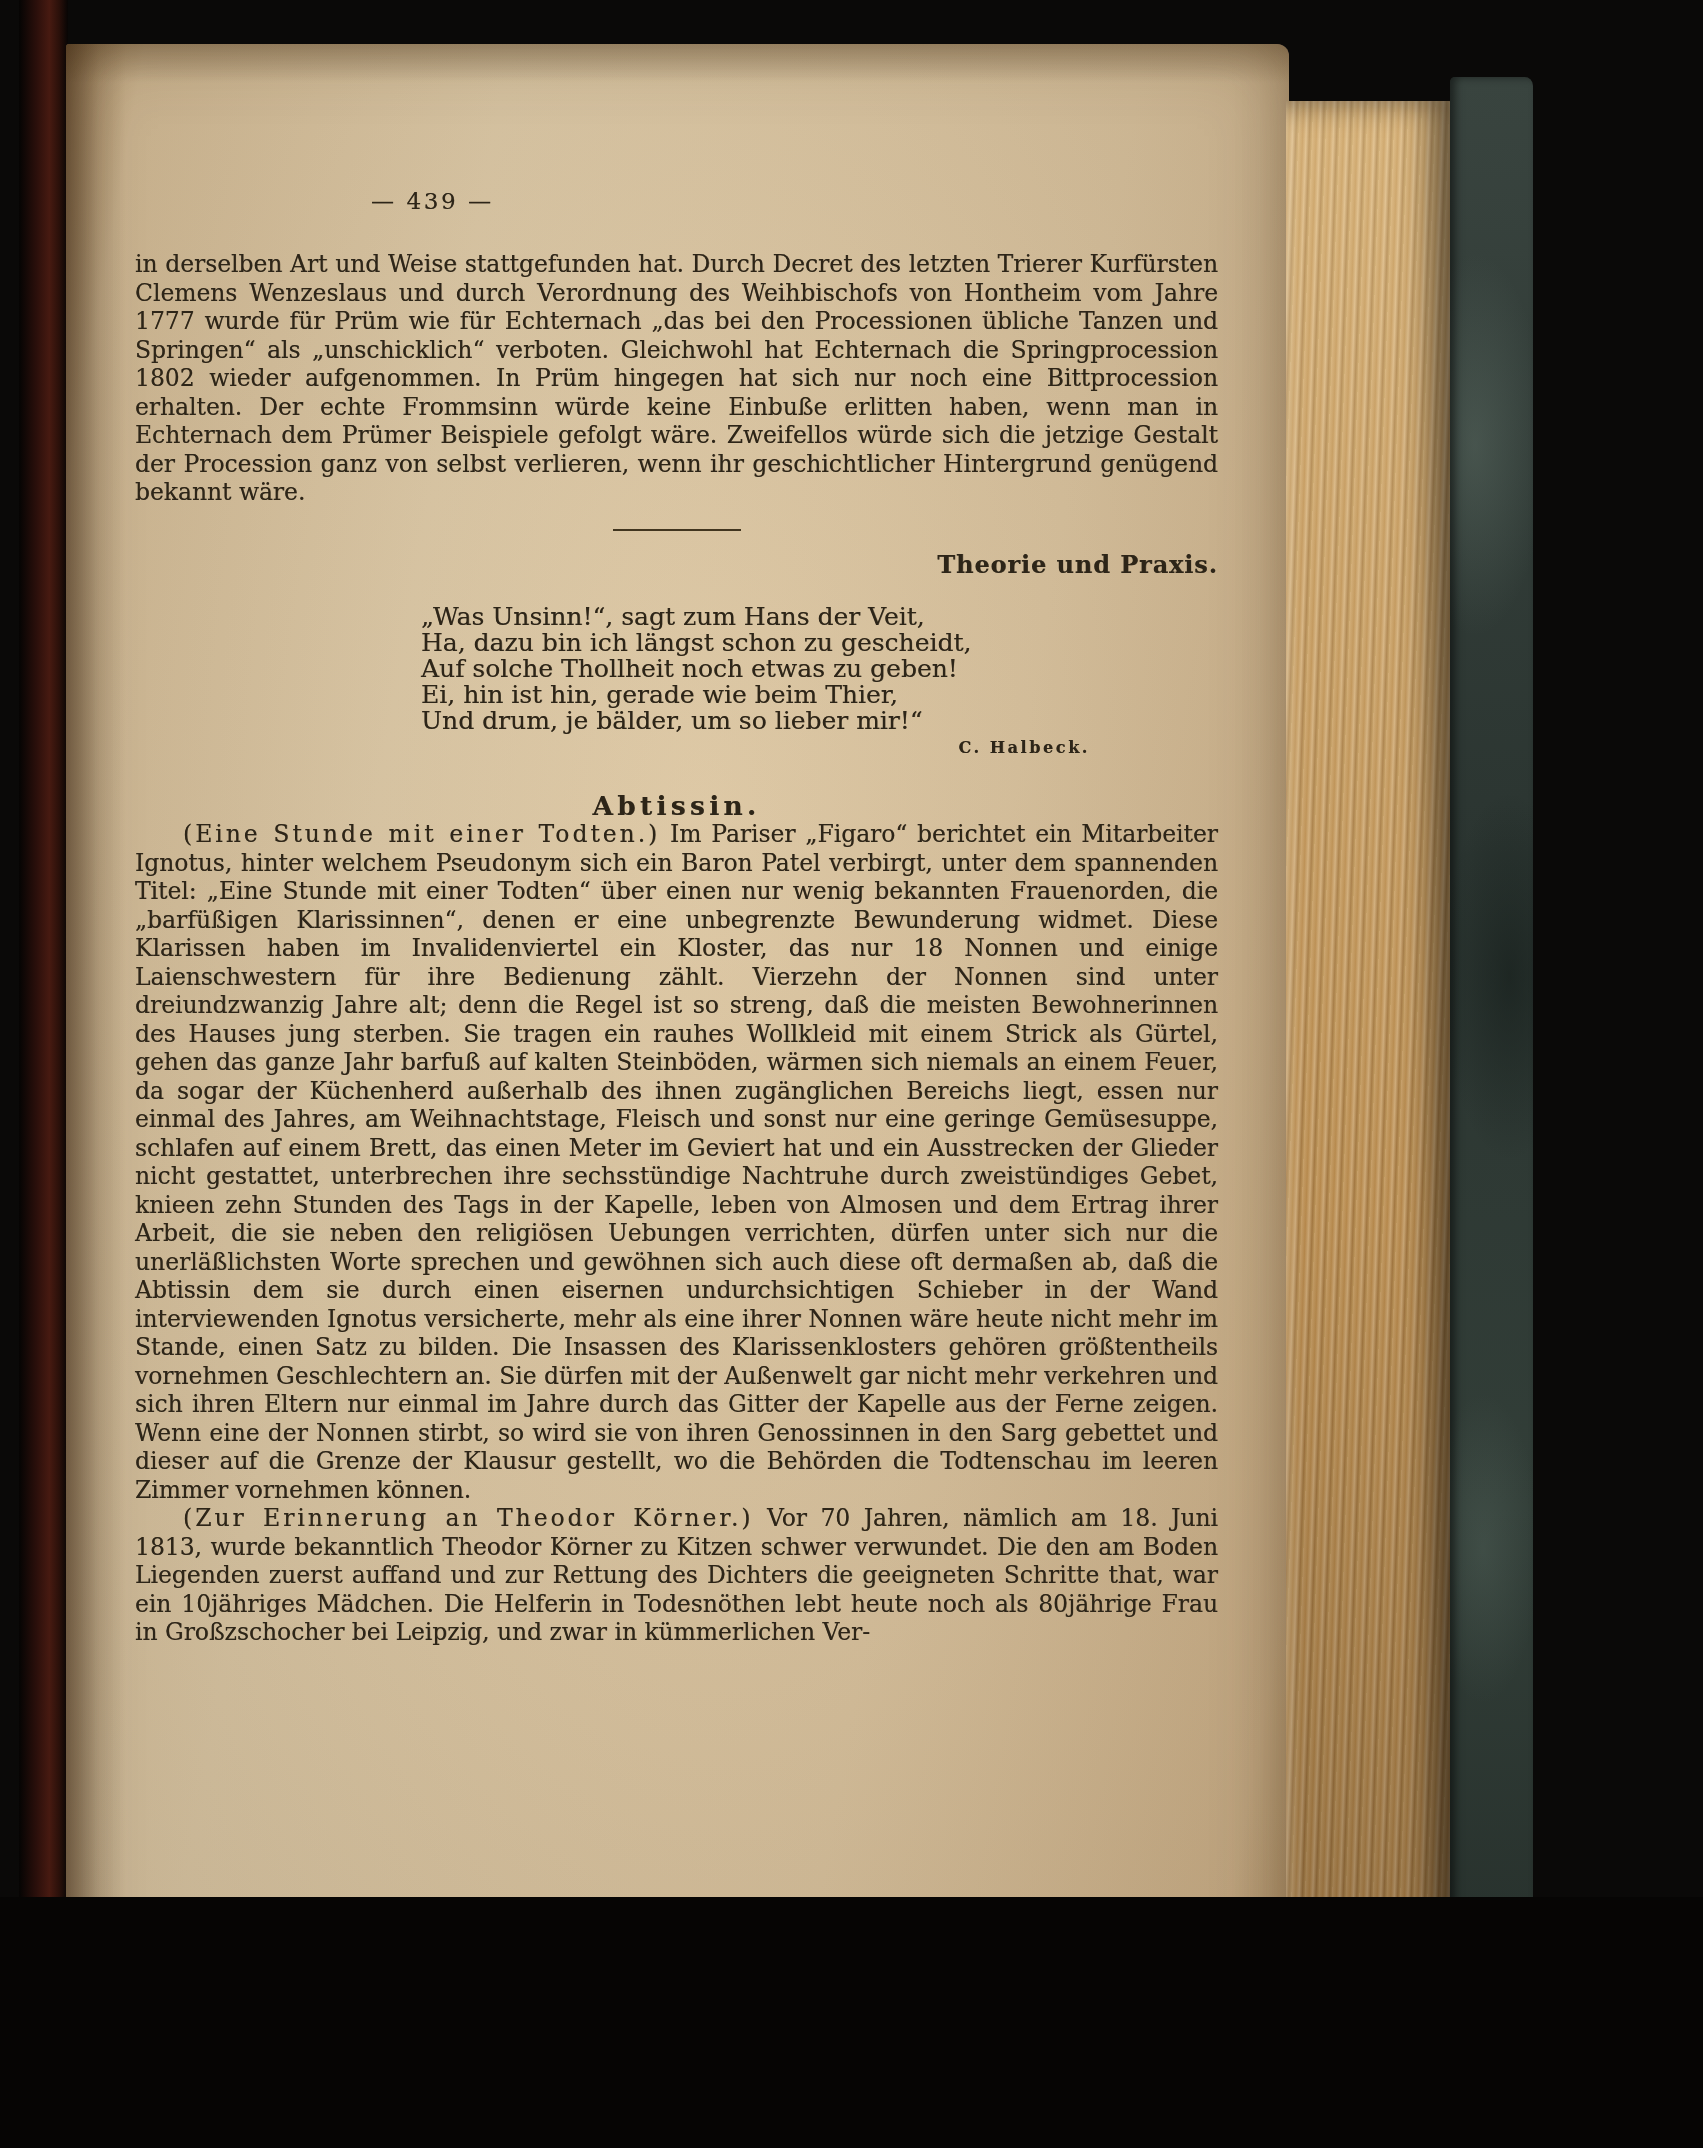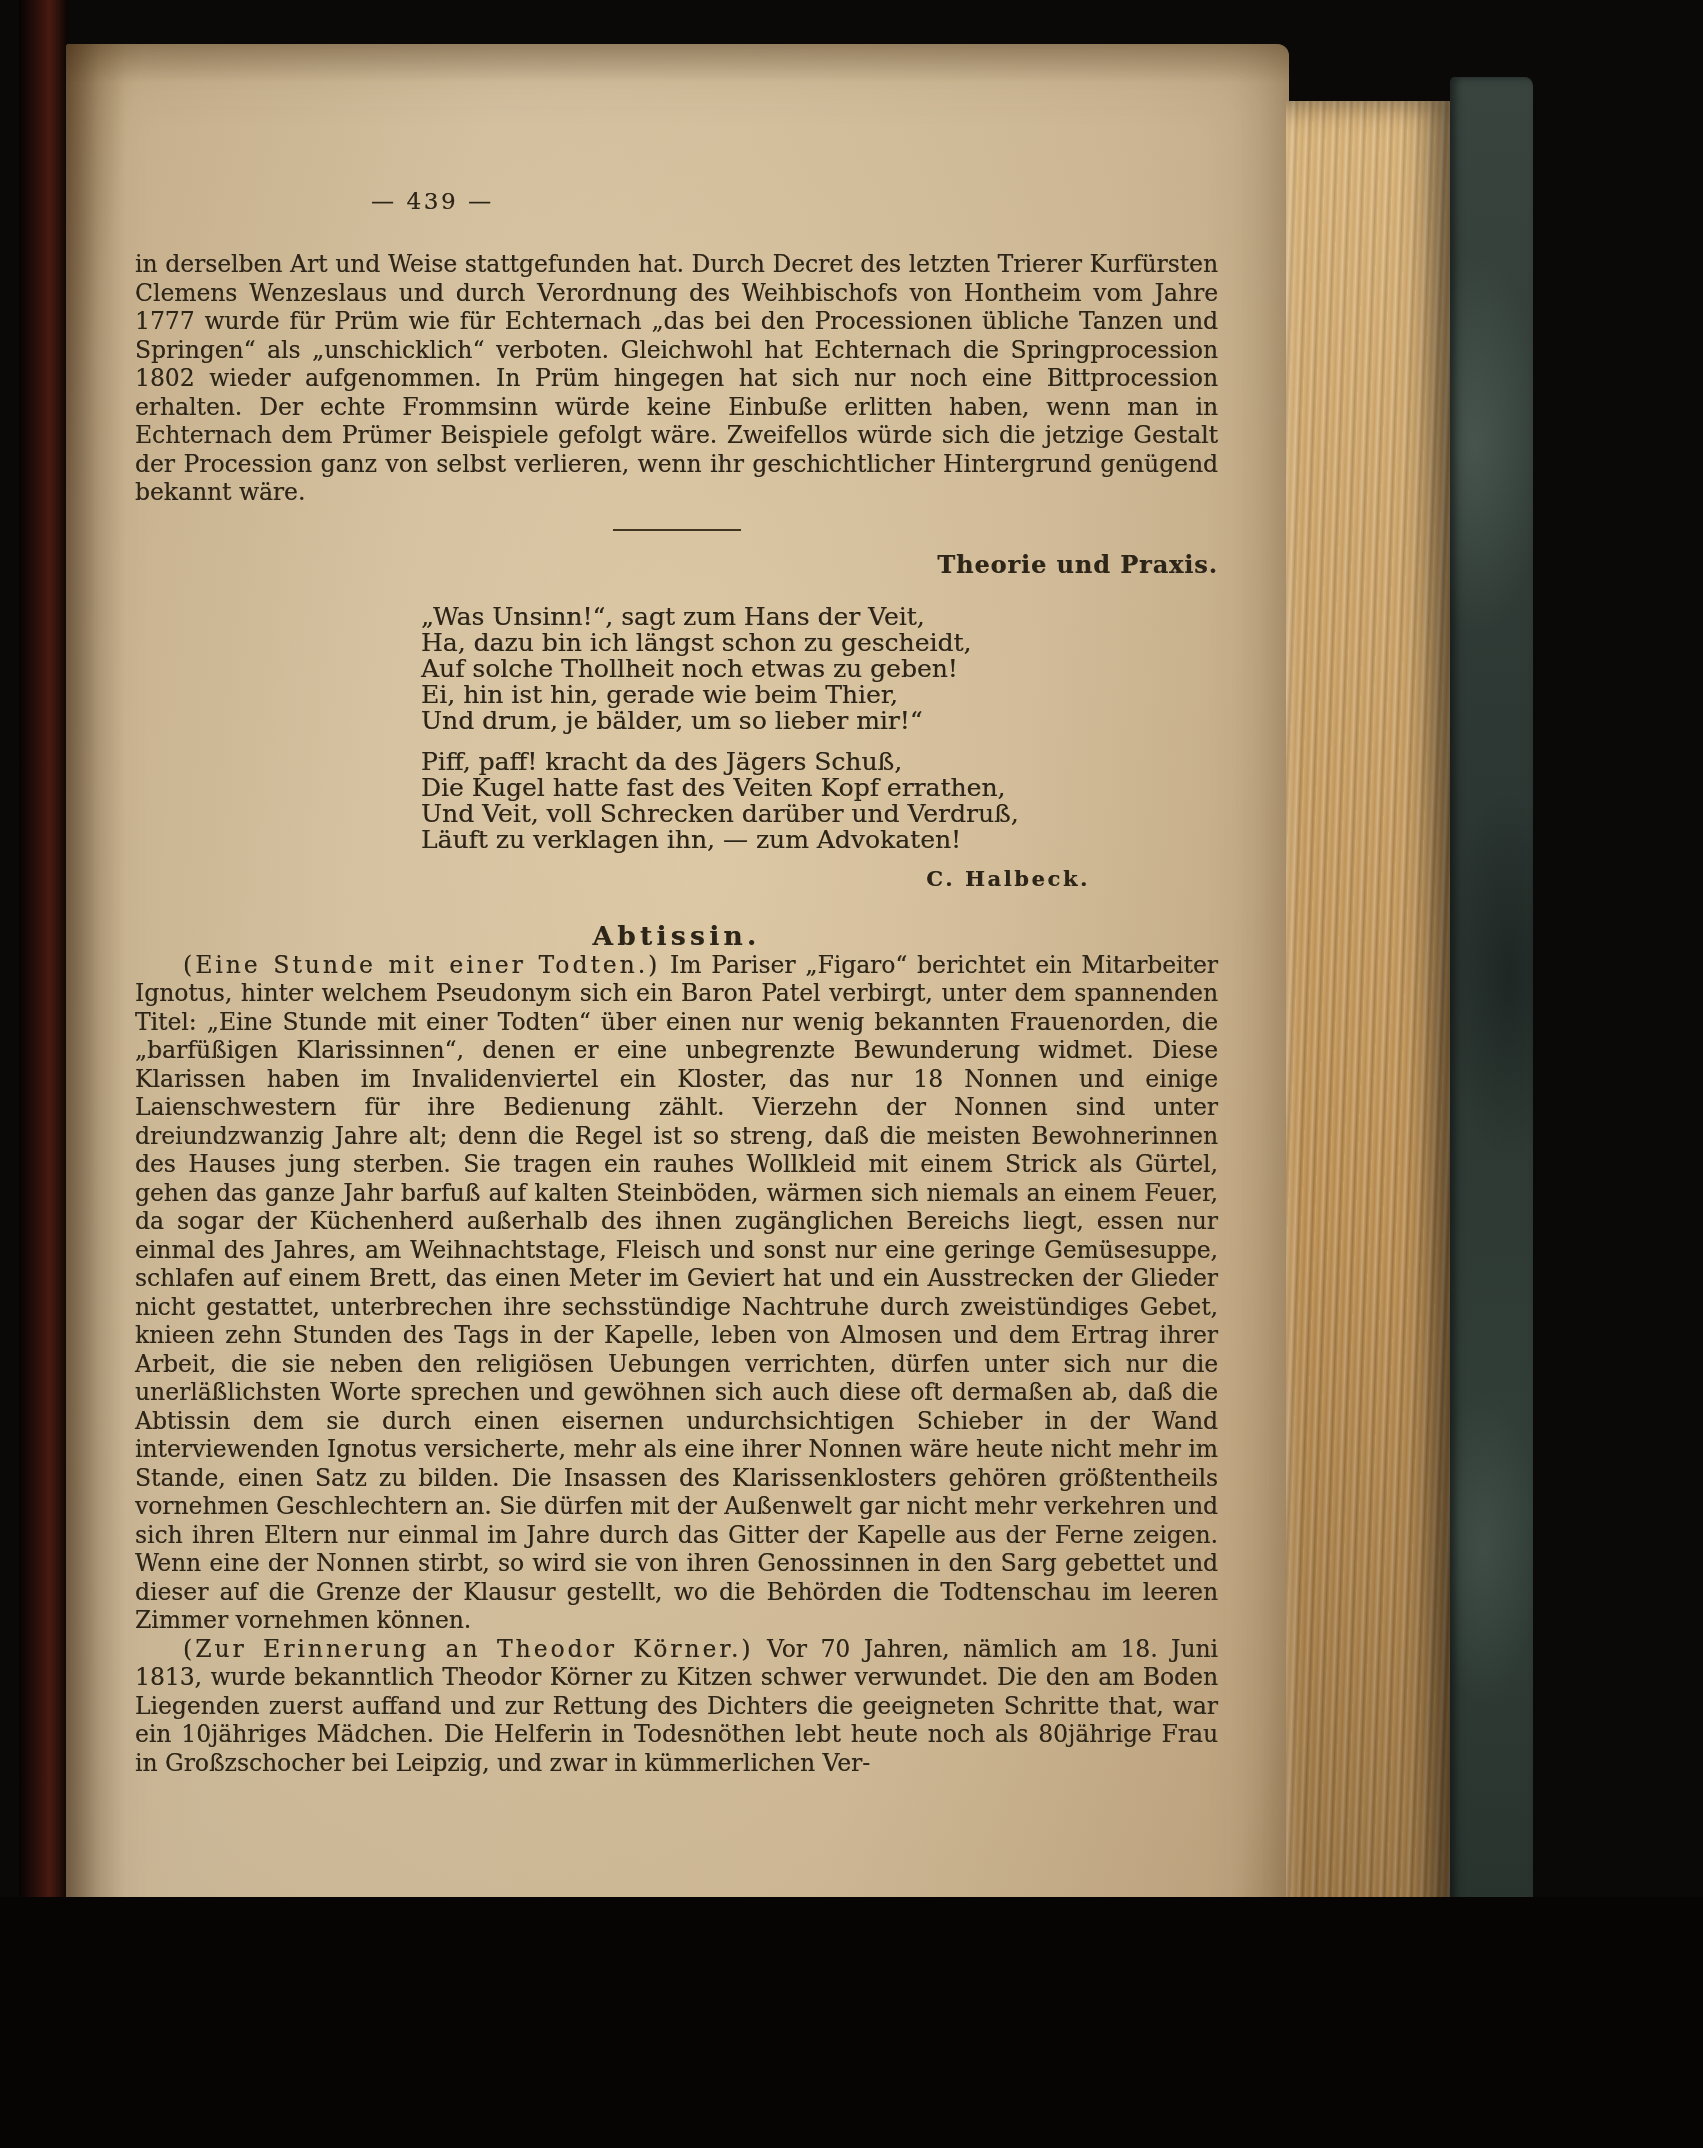--- a/index.html
+++ b/index.html
@@ -83,22 +83,22 @@
 
   .poem-title {
     margin:20.4px 0 0 0; font-size:24px; font-weight:bold; text-align:right; letter-spacing:0.9px;
   }
 
   .poem { margin-top:25px; padding-left:286px; font-size:25px; line-height:26px; text-align:left; }
   .poem .stanza + .stanza { margin-top:14.5px; }
   .poem-line { white-space:nowrap; }
 
   .poem-author {
-    margin-top:12px; padding-right:128px; text-align:right;
-    font-size:21px; letter-spacing:2.6px; font-weight:bold;
+    padding-right:128px; text-align:right;
+    font-size:16px; letter-spacing:2.6px; font-weight:bold;
   }
 
   .misc-title {
     margin:29px 0 0 0; font-size:26.4px; font-weight:bold; text-align:center; letter-spacing:4.3px;
   }
 
   .misc-para { margin-top:13.6px; }
   .lead { letter-spacing:3px; }
 </style>
 </head>
@@ -122,26 +122,20 @@
         <h3 class="poem-title">Theorie und Praxis.</h3>
 
         <div class="poem">
           <div class="stanza">
             <div class="poem-line">„Was Unsinn!“, sagt zum Hans der Veit,</div>
             <div class="poem-line">Ha, dazu bin ich längst schon zu gescheidt,</div>
             <div class="poem-line">Auf solche Thollheit noch etwas zu geben!</div>
             <div class="poem-line">Ei, hin ist hin, gerade wie beim Thier,</div>
             <div class="poem-line">Und drum, je bälder, um so lieber mir!“</div>
           </div>
-          <div class="stanza">
-            <div class="poem-line">Piff, paff! kracht da des Jägers Schuß,</div>
-            <div class="poem-line">Die Kugel hatte fast des Veiten Kopf errathen,</div>
-            <div class="poem-line">Und Veit, voll Schrecken darüber und Verdruß,</div>
-            <div class="poem-line">Läuft zu verklagen ihn, — zum Advokaten!</div>
-          </div>
         </div>
 
         <div class="poem-author">C. Halbeck.</div>
 
         <h3 class="misc-title">Abtissin.</h3>
 
         <p class="para indent misc-para">
           <span class="lead">(Eine Stunde mit einer Todten.)</span>
           <span>Im Pariser „Figaro“ berichtet ein Mitarbeiter Ignotus, hinter welchem Pseudonym sich ein Baron Patel verbirgt, unter dem spannenden Titel: „Eine Stunde mit einer Todten“ über einen nur wenig bekannten Frauenorden, die „barfüßigen Klarissinnen“, denen er eine unbegrenzte Bewunderung widmet. Diese Klarissen haben im Invalidenviertel ein Kloster, das nur 18 Nonnen und einige Laienschwestern für ihre Bedienung zählt. Vierzehn der Nonnen sind unter dreiundzwanzig Jahre alt; denn die Regel ist so streng, daß die meisten Bewohnerinnen des Hauses jung sterben. Sie tragen ein rauhes Wollkleid mit einem Strick als Gürtel, gehen das ganze Jahr barfuß auf kalten Steinböden, wärmen sich niemals an einem Feuer, da sogar der Küchenherd außerhalb des ihnen zugänglichen Bereichs liegt, essen nur einmal des Jahres, am Weihnachtstage, Fleisch und sonst nur eine geringe Gemüsesuppe, schlafen auf einem Brett, das einen Meter im Geviert hat und ein Ausstrecken der Glieder nicht gestattet, unterbrechen ihre sechsstündige Nachtruhe durch zweistündiges Gebet, knieen zehn Stunden des Tags in der Kapelle, leben von Almosen und dem Ertrag ihrer Arbeit, die sie neben den religiösen Uebungen verrichten, dürfen unter sich nur die unerläßlichsten Worte sprechen und gewöhnen sich auch diese oft dermaßen ab, daß die Abtissin dem sie durch einen eisernen undurchsichtigen Schieber in der Wand interviewenden Ignotus versicherte, mehr als eine ihrer Nonnen wäre heute nicht mehr im Stande, einen Satz zu bilden. Die Insassen des Klarissenklosters gehören größtentheils vornehmen Geschlechtern an. Sie dürfen mit der Außenwelt gar nicht mehr verkehren und sich ihren Eltern nur einmal im Jahre durch das Gitter der Kapelle aus der Ferne zeigen. Wenn eine der Nonnen stirbt, so wird sie von ihren Genossinnen in den Sarg gebettet und dieser auf die Grenze der Klausur gestellt, wo die Behörden die Todtenschau im leeren Zimmer vornehmen können.</span>
         </p>

